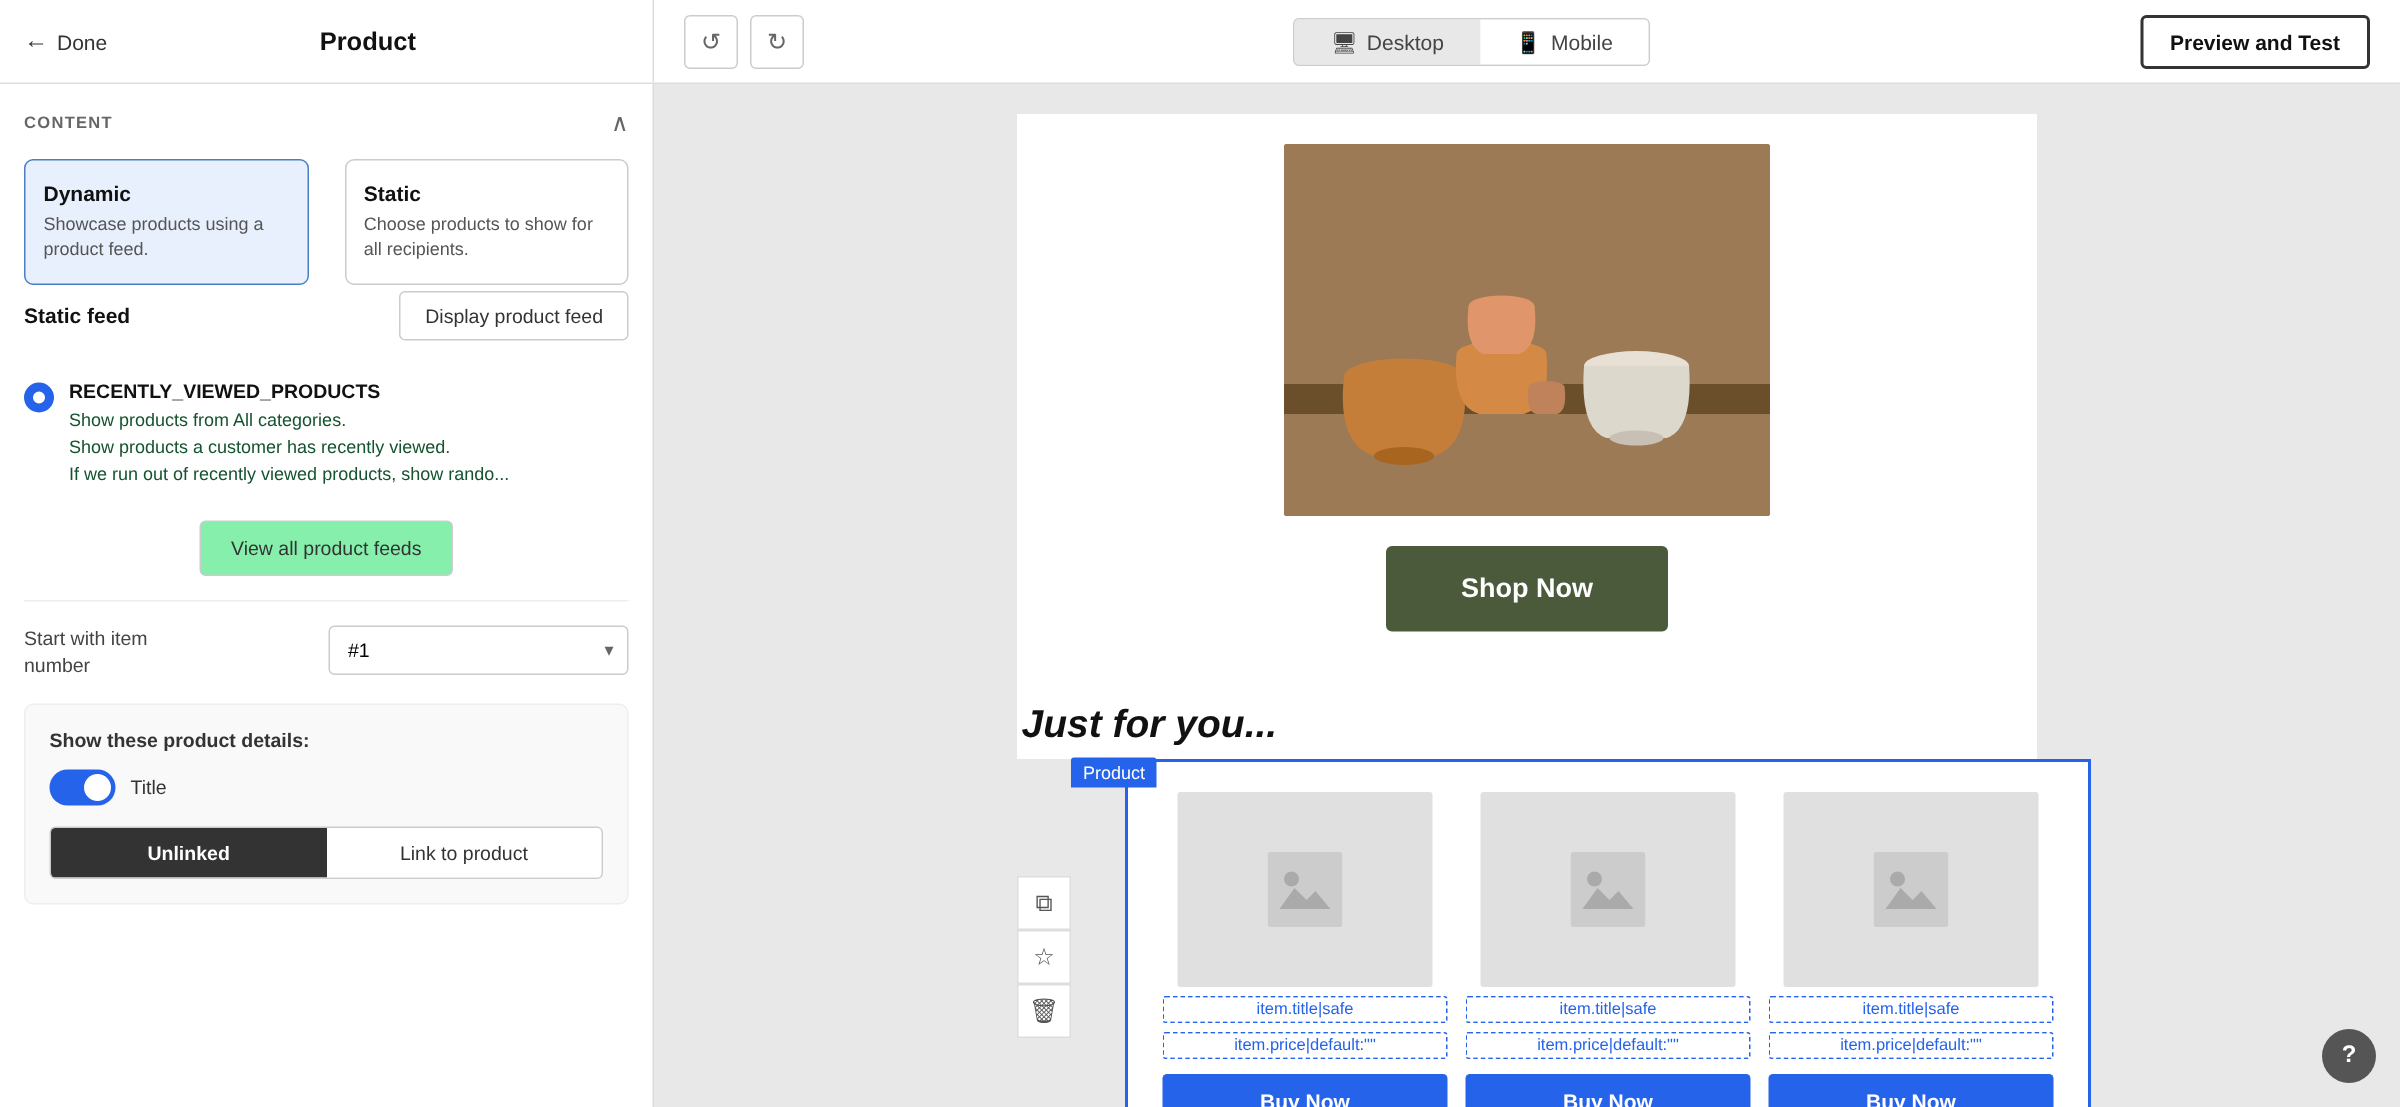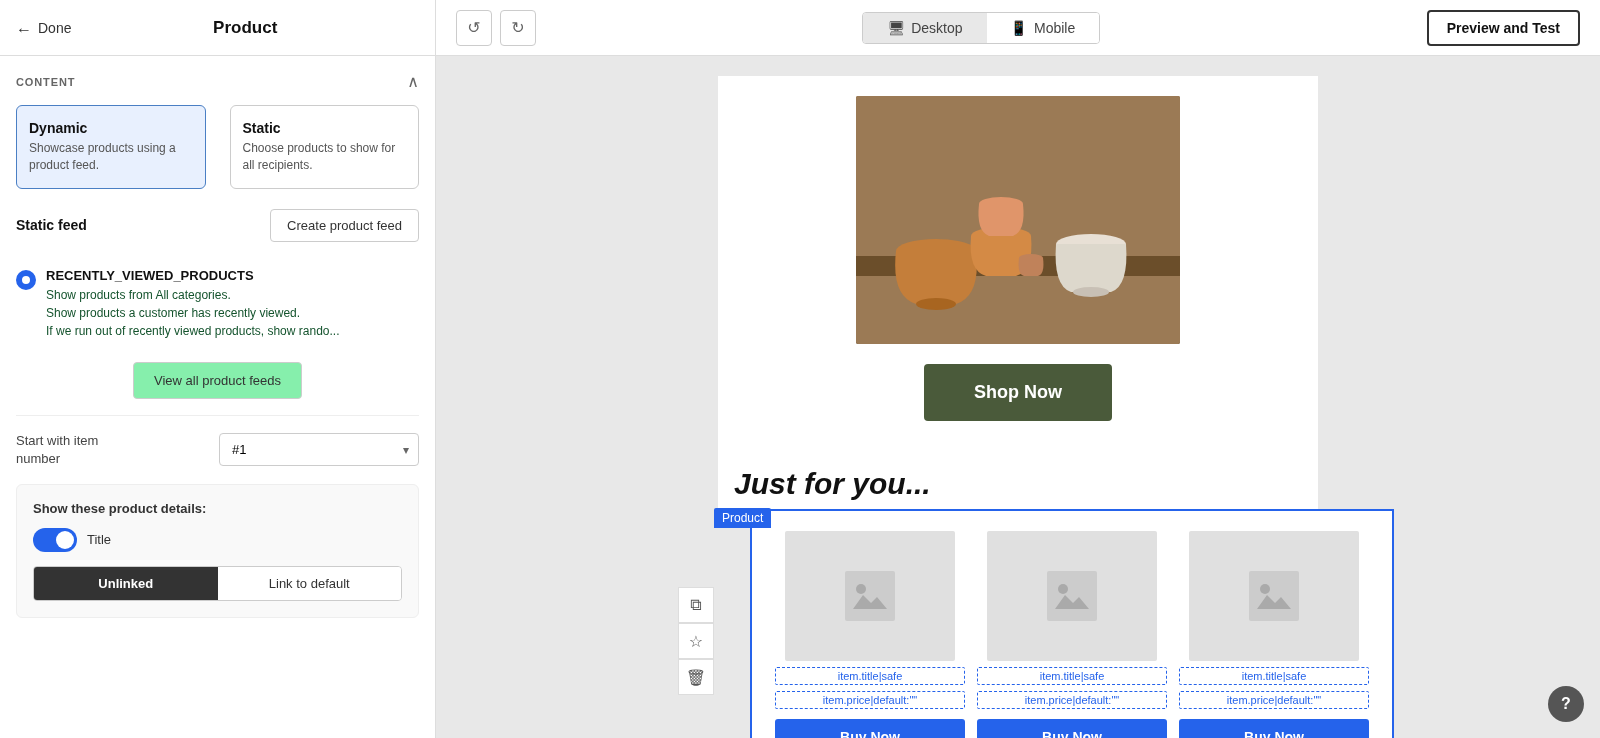--- a/index.html
+++ b/index.html
@@ -87,21 +87,21 @@
       border: none;
       cursor: pointer;
       color: #666;
       font-size: 16px;
     }
 
     
     .content-type-row {
       display: flex;
       gap: 24px;
-      margin-bottom: 20px;
+      margin-bottom: 4px;
     }
     .content-card {
       flex: 1;
       border: 1px solid #ccc;
       border-radius: 6px;
       padding: 14px 12px;
       cursor: pointer;
     }
     .content-card.selected {
       background: #e8f0fe;
@@ -180,21 +180,21 @@
       cursor: pointer;
       color: #333;
       margin: 12px auto 0 auto;
     }
 
     .divider { border: none; border-top: 1px solid #eee; margin: 16px 0; }
 
     
     .field-row {
       display: flex;
-      align-items: center;
+      align-items: flex-start;
       justify-content: space-between;
       margin-bottom: 16px;
     }
     .field-label {
       font-size: 13px;
       color: #444;
       max-width: 120px;
       line-height: 1.4;
     }
     .select-wrapper {
@@ -354,21 +354,21 @@
       overflow-y: auto;
       display: flex;
       flex-direction: column;
       align-items: center;
       padding: 20px 0;
       gap: 0;
     }
 
     
     .email-content {
-      width: 600px;
+      width: 680px;
       background: #fff;
     }
 
     
     .pots-section {
       background: #fff;
       display: flex;
       justify-content: center;
       padding: 20px 0 0 0;
     }
@@ -394,22 +394,22 @@
       border: none;
       padding: 18px 50px;
       font-size: 18px;
       font-weight: 600;
       border-radius: 4px;
       cursor: pointer;
     }
 
     .just-for-you {
       background: #fff;
-      padding: 16px 20px 8px 16px;
-      font-size: 30px;
+      padding: 16px 20px 8px 3px;
+      font-size: 26px;
       font-weight: 700;
       color: #111;
       font-style: italic;
     }
 
     
     .product-section-wrapper {
       position: relative;
       width: 680px;
     }
@@ -553,21 +553,21 @@
       </div>
       <div class="content-card">
         <div class="content-card-title">Static</div>
         <div class="content-card-desc">Choose products to show for all recipients.</div>
       </div>
     </div>
 
     <div class="product-feed-row">
       <span class="product-feed-label">Static feed</span>
       <button class="create-feed-btn">
-        <span>Create product feed</span>
+        <span>Display product feed</span>
       </button>
     </div>
 
     <div class="feed-radio-item">
       <div class="radio-circle"></div>
       <div>
         <div class="feed-info-title">RECENTLY_VIEWED_PRODUCTS</div>
         <div class="feed-info-desc">Show products from All categories.</div>
         <div class="feed-info-desc">Show products a customer has recently viewed.</div>
         <div class="feed-info-desc">If we run out of recently viewed products, show rando...</div>
@@ -596,21 +596,21 @@
       <div class="details-title">Show these product details:</div>
       <div class="toggle-row">
         <div class="toggle"></div>
         <span class="toggle-label">Title</span>
       </div>
       <div class="link-btn-row">
         <button class="link-btn active">
           <span>Unlinked</span>
         </button>
         <button class="link-btn">
-          <span>Link to default</span>
+          <span>Link to product</span>
         </button>
       </div>
     </div>
 
   </div>
 </div>
 
 <div class="main-area">
 
   <div class="main-toolbar">

